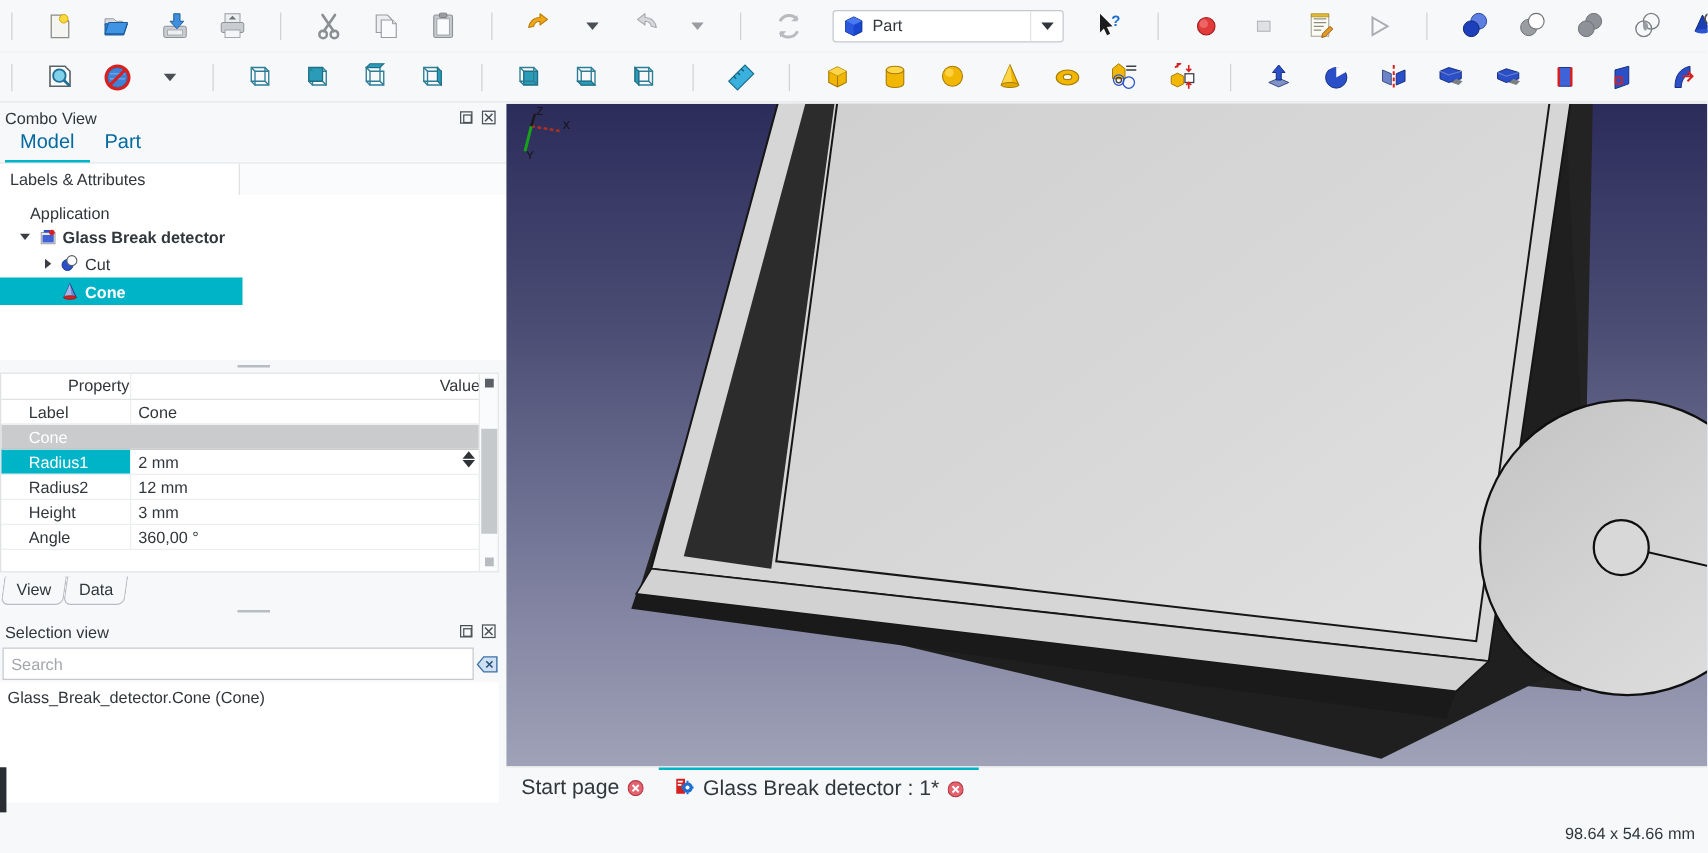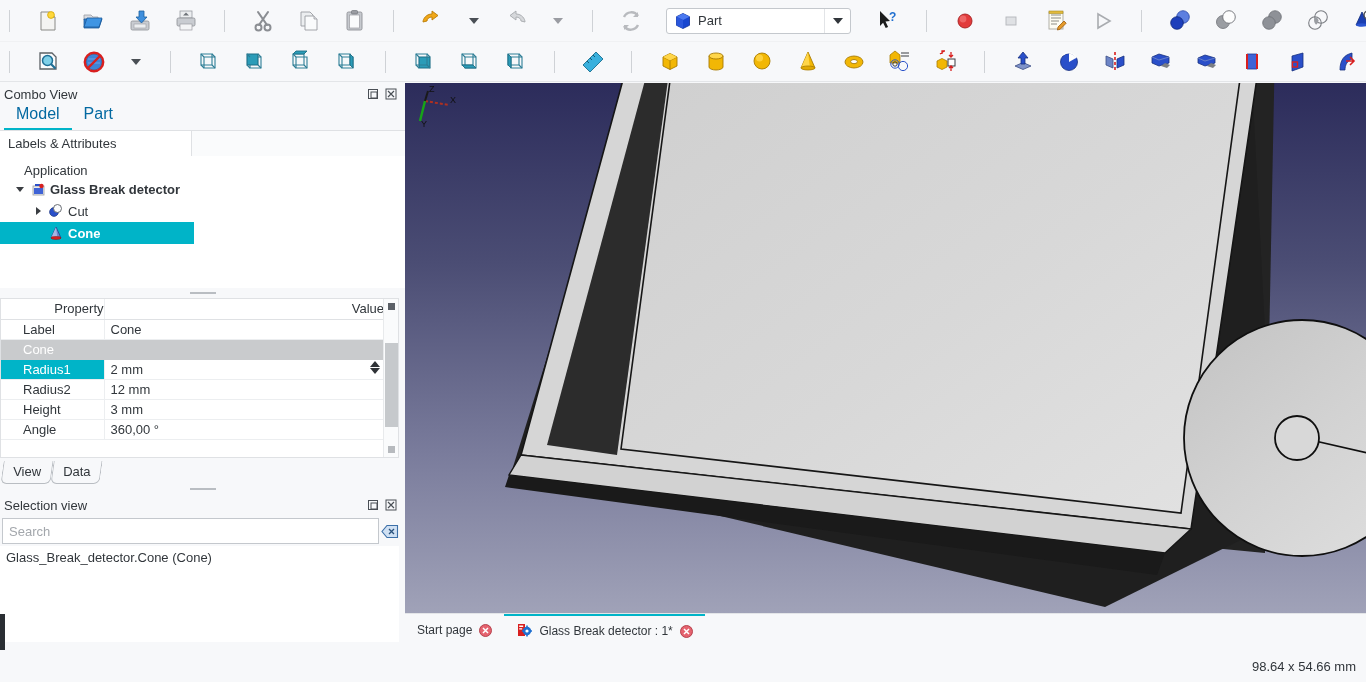--- a/index.html
+++ b/index.html
@@ -252,21 +252,21 @@
   .doc-tabs {
     position: absolute; left: 0; bottom: 0;
     width: 961px; height: 37px;
     background: #f7f8fa;
     display: flex; align-items: flex-start;
     border-top: 1px solid #e3e5e8;
   }
   .doc-tab {
     display: flex; align-items: center; gap: 7px;
     height: 32px; padding: 0 12px;
-    font-size: 12px; color: #31363b;
+    font-size: 17px; color: #31363b;
   }
   .doc-tab.active { border-top: 2px solid #00b4c8; }
   .tab-close { display: flex; }
 
   
   .statusbar {
     position: absolute; left: 0; bottom: 0;
     width: 1366px; height: 32px;
     background: #f7f8fa;
     display: flex; align-items: center; justify-content: flex-end;

